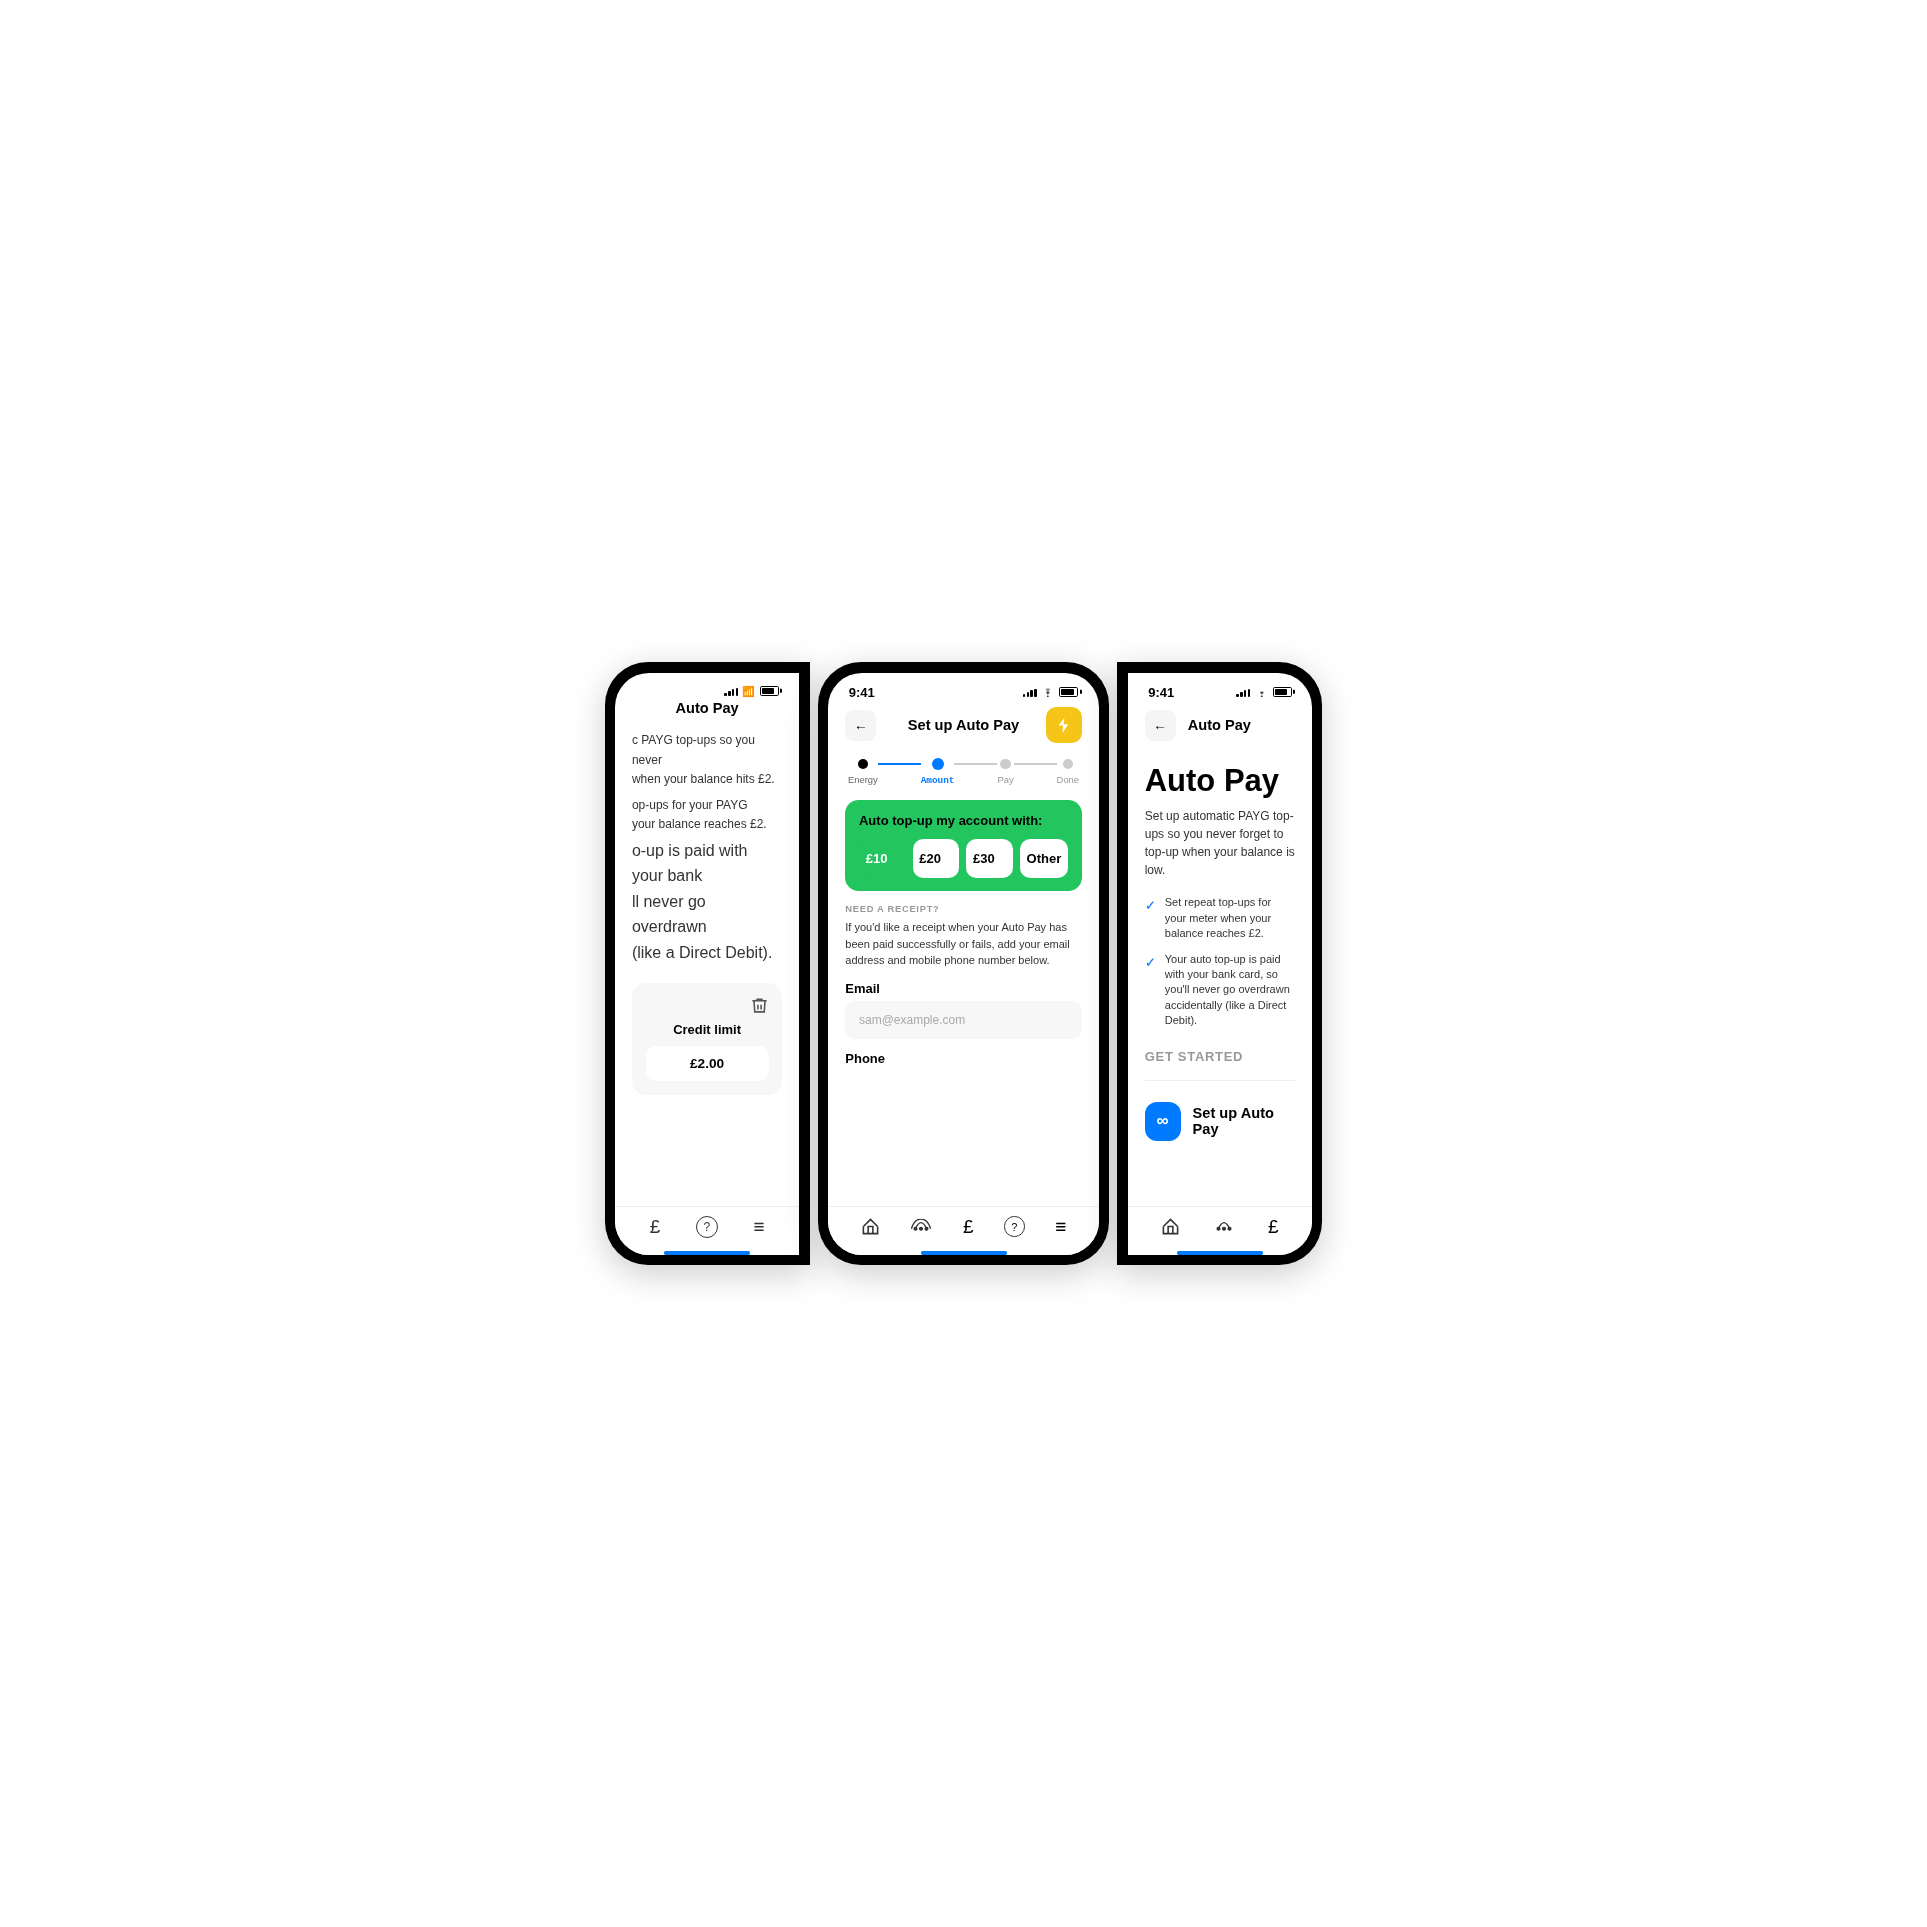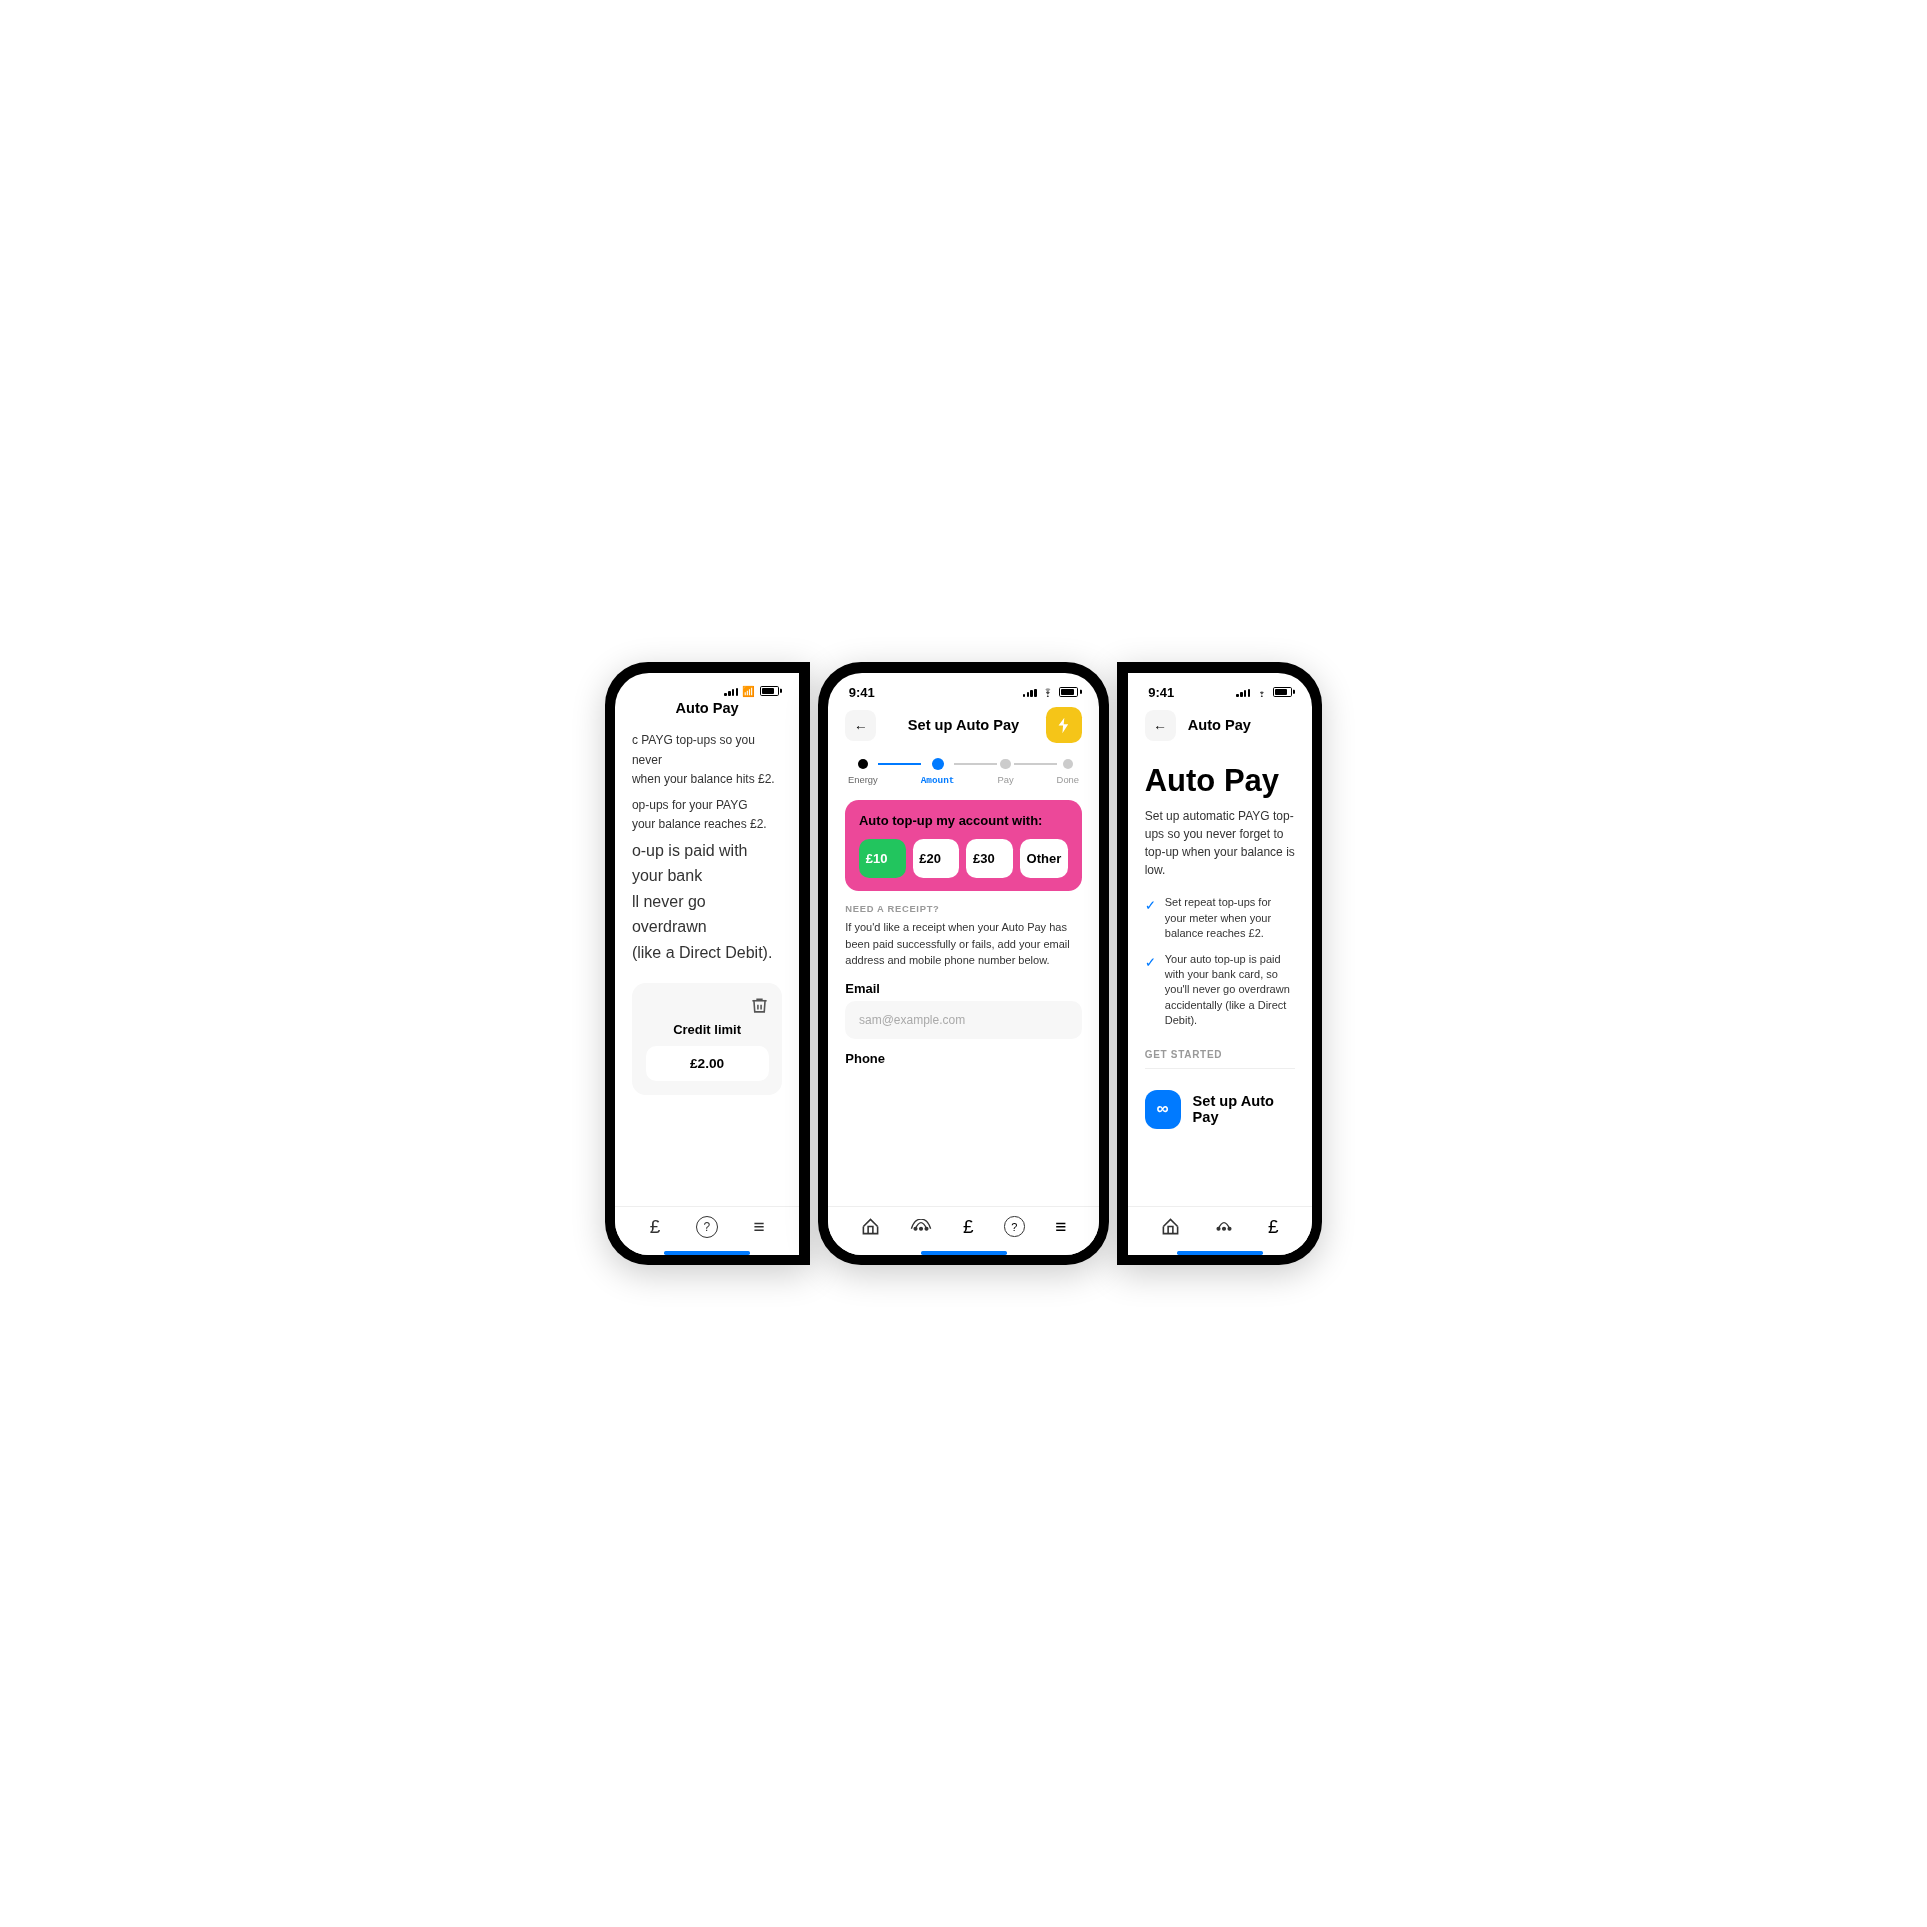--- a/index.html
+++ b/index.html
@@ -231,21 +231,21 @@
 
     
     .content {
       padding: 10.3px 17px;
       overflow-y: auto;
       height: calc(100% - 154px);
     }
 
     
     .card {
-      background: #ec4899;
+      background: #22c55e;
       border-radius: 13.7px;
       padding: 13.7px;
       margin-bottom: 12px;
     }
 
     .card-title {
       font-size: 13px;
       font-weight: 600;
       margin-bottom: 10.3px;
     }
@@ -428,25 +428,25 @@
     }
 
     .check-icon {
       color: #007AFF;
       font-size: 13.7px;
       margin-top: 0.9px;
       flex-shrink: 0;
     }
 
     .get-started-label {
-      font-size: 10px;
+      font-size: 13px;
       font-weight: 700;
       color: #999;
       letter-spacing: 0.7px;
-      margin-bottom: 8px;
+      margin-bottom: 16px;
     }
 
     .setup-btn {
       display: flex;
       align-items: center;
       gap: 12px;
       padding: 8.6px 0;
       cursor: pointer;
     }
 

